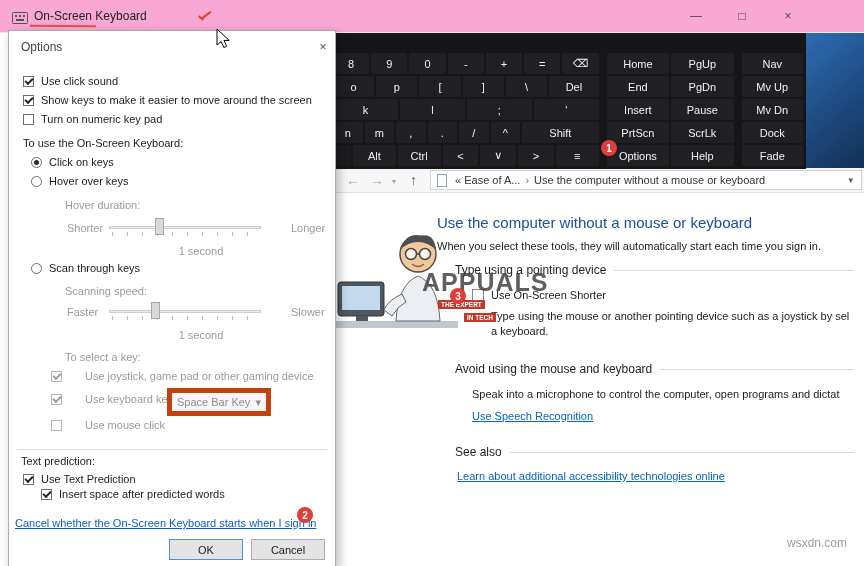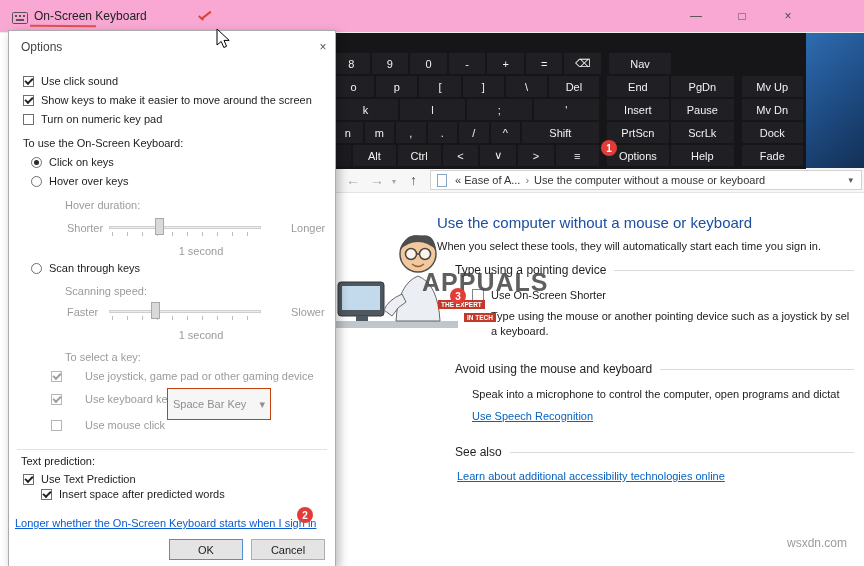--- a/index.html
+++ b/index.html
@@ -69,21 +69,21 @@
   .cb.dis { border-color:#b6b6b6; }
   .cb.dis.checked::after { border-color:#9c9c9c; }
   .radio { width:11px; height:11px; border:1px solid #6e6e6e; border-radius:50%; background:#fff; position:relative; flex:none; }
   .radio.sel::after { content:""; position:absolute; left:2px; top:2px; width:5px; height:5px; border-radius:50%; background:#2b2b2b; }
   .lbl { font-size:11px; color:#1c1c1c; white-space:nowrap; }
   .lbl.gray { color:#9b9b9b;margin-left:16px; }
   .slider { position:relative; width:152px; height:22px; flex:none; }
   .track { position:absolute; left:0; right:0; top:9px; height:3px; background:#ececec; border:1px solid #cfcfcf; }
   .ticks { position:absolute; left:3px; right:2px; top:15px; height:4px; background:repeating-linear-gradient(90deg,#bdbdbd 0 1px,transparent 1px 15px); }
   .thumb { position:absolute; top:1px; width:9px; height:17px; background:#d9d9d9; border:1px solid #a9a9a9; }
-  .combo { position:absolute; width:104px; height:26px; border:1px solid #c2410c; background:#f6f6f6; display:flex; align-items:center; justify-content:space-between; padding:15px 5px; font-size:11px; color:#8f8f8f; }
+  .combo { position:absolute; width:104px; height:26px; border:5px solid #c2410c; background:#f6f6f6; display:flex; align-items:center; justify-content:space-between; padding:9px 5px; font-size:11px; color:#8f8f8f; }
   .divider { position:absolute; left:8px; right:8px; top:418px; height:1px; background:#e2e2e2; }
   .dlg-link { position:absolute; left:6px; top:486px; font-size:11px; color:#0a5bd0; text-decoration:underline; white-space:nowrap; }
   .btn { position:absolute; width:74px; height:21px; background:#e4e4e4; border:1px solid #aeaeae; font-size:11px; color:#222; display:flex; align-items:center; justify-content:center; }
   .btn.default { border-color:#4d90d6; }
 
   
   .abadge { position:absolute; width:16px; height:16px; border-radius:50%; background:#e23c39; color:#fff; font-size:10px; font-weight:bold; display:flex; align-items:center; justify-content:center; z-index:30; }
   .cursor { position:absolute; left:216px; top:28px; z-index:50; }
 </style>
 </head>
@@ -117,20 +117,24 @@
 
       <div class="orow">
         <div class="kmain">
           <div class="key">8</div>
           <div class="key">9</div>
           <div class="key">0</div>
           <div class="key">-</div>
           <div class="key">+</div>
           <div class="key">=</div>
           <div class="key">⌫</div>
+        </div>
+        <div class="knav">
+          <div class="key">Home</div>
+          <div class="key">PgUp</div>
         </div>
         <div class="kside">
             <div class="key">Nav</div>
           </div>
       </div>
 
       <div class="orow">
         <div class="kmain">
           <div class="key">o</div>
           <div class="key">p</div>
@@ -346,21 +350,21 @@
     <div class="lbl" style="position:absolute;left:12px;top:424px">Text prediction:</div>
     <div class="drow" style="left:14px;top:442px">
       <span class="cb checked"></span>
       <span class="lbl">Use Text Prediction</span>
     </div>
     <div class="drow" style="left:32px;top:457px">
       <span class="cb checked"></span>
       <span class="lbl">Insert space after predicted words</span>
     </div>
 
-    <div class="dlg-link">Longer whether the On-Screen Keyboard starts when I sign in</div>
+    <div class="dlg-link">Cancel whether the On-Screen Keyboard starts when I sign in</div>
 
     <div class="btn default" style="left:160px;top:508px">OK</div>
     <div class="btn" style="left:242px;top:508px">Cancel</div>
   </div>
 
   <div class="abadge" style="left:601px;top:140px">1</div>
   <div class="abadge" style="left:297px;top:507px">2</div>
   <div class="abadge" style="left:450px;top:288px">3</div>
 
   <div class="cursor">

